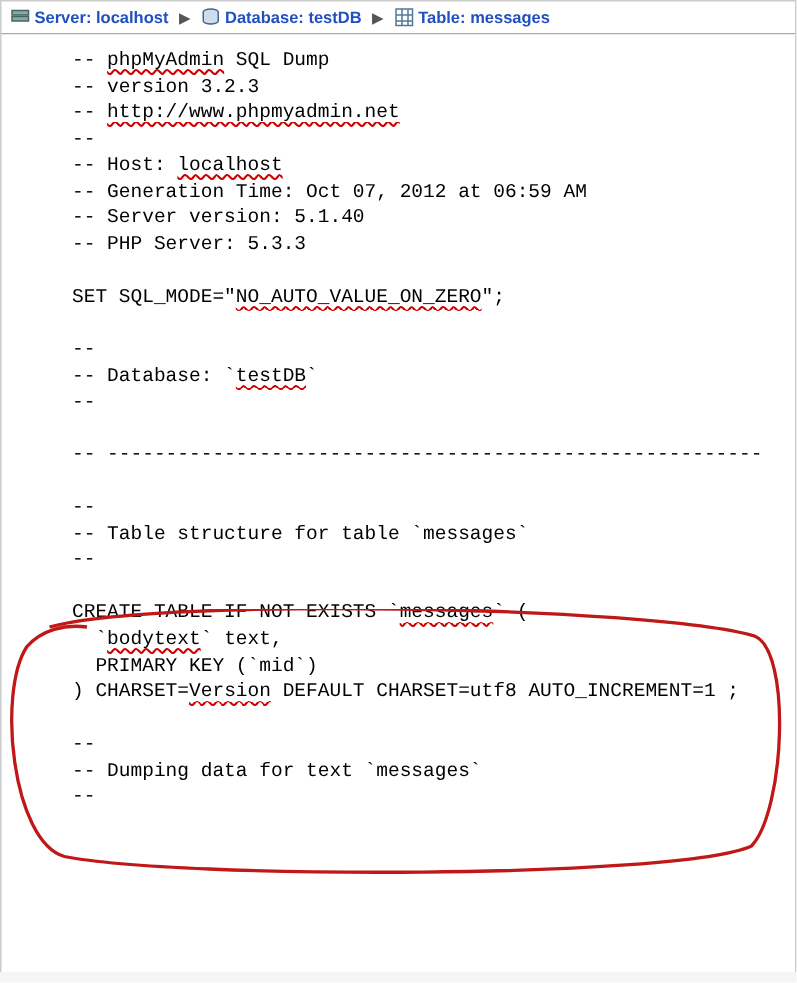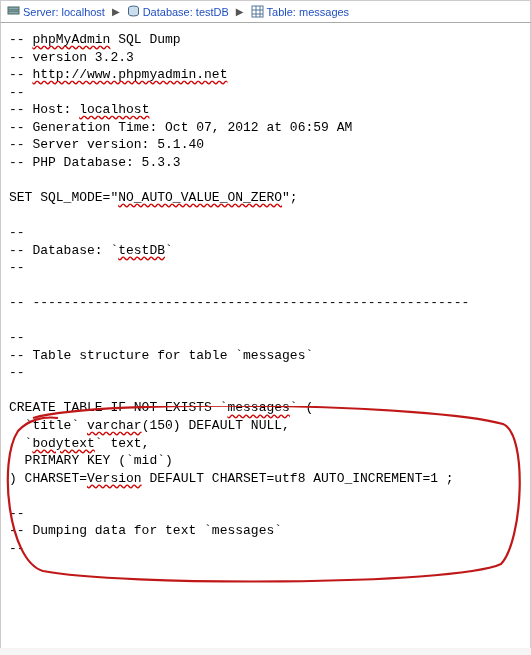--- a/index.html
+++ b/index.html
@@ -16,21 +16,21 @@
     border: 1px solid #ccc;
     border-bottom: 1px solid #aaa;
     padding: 4px 6px;
     display: flex;
     align-items: center;
     gap: 3px;
   }
   .breadcrumb a {
     color: #2050c0;
     text-decoration: none;
-    font-weight: normal;
+    font-weight: bold;
   }
   .breadcrumb .sep {
     color: #555;
     padding: 0 4px;
     font-size: 10px;
   }
   .icon {
     display: inline-block;
     width: 13px;
     height: 13px;
@@ -42,21 +42,21 @@
     border-right: 1px solid #ccc;
     padding: 8px 8px 8px 8px;
     font-family: "Courier New", monospace;
     font-size: 13px;
     line-height: 1.35;
     color: #000;
     position: relative;
     height: calc(655px - 30px);
     box-sizing: border-box;
   }
-  .line { white-space: pre; }
+  .line { white-space: pre; margin-left: 39px; }
   .sq-red {
     text-decoration: underline wavy #d00000;
     text-underline-offset: 2px;
   }
   .circle-annot {
     position: absolute;
     left: 2px;
     top: 383px;
     width: 520px;
     height: 182px;
@@ -96,36 +96,35 @@
 </div>
 
 <div class="content">
 <div class="line"><span>-- </span><span class="sq-red">phpMyAdmin</span><span> SQL Dump</span></div>
 <div class="line">-- version 3.2.3</div>
 <div class="line"><span>-- </span><span class="sq-red">http://www.phpmyadmin.net</span></div>
 <div class="line">--</div>
 <div class="line"><span>-- Host: </span><span class="sq-red">localhost</span></div>
 <div class="line">-- Generation Time: Oct 07, 2012 at 06:59 AM</div>
 <div class="line">-- Server version: 5.1.40</div>
-<div class="line">-- PHP Database: 5.3.3</div>
+<div class="line">-- PHP Server: 5.3.3</div>
 <div class="line">&nbsp;</div>
 <div class="line"><span>SET SQL_MODE="</span><span class="sq-red">NO_AUTO_VALUE_ON_ZERO</span><span>";</span></div>
 <div class="line">&nbsp;</div>
 <div class="line">--</div>
 <div class="line"><span>-- Database: `</span><span class="sq-red">testDB</span><span>`</span></div>
 <div class="line">--</div>
 <div class="line">&nbsp;</div>
 <div class="line">-- --------------------------------------------------------</div>
 <div class="line">&nbsp;</div>
 <div class="line">--</div>
 <div class="line">-- Table structure for table `messages`</div>
 <div class="line">--</div>
 <div class="line">&nbsp;</div>
 <div class="line"><span>CREATE TABLE IF NOT EXISTS `</span><span class="sq-red">messages</span><span>` (</span></div>
-<div class="line"><span>  `title` </span><span class="sq-red">varchar</span><span>(150) DEFAULT NULL,</span></div>
 <div class="line"><span>  `</span><span class="sq-red">bodytext</span><span>` text,</span></div>
 <div class="line">  PRIMARY KEY (`mid`)</div>
 <div class="line"><span>) CHARSET=</span><span class="sq-red">Version</span><span> DEFAULT CHARSET=utf8 AUTO_INCREMENT=1 ;</span></div>
 <div class="line">&nbsp;</div>
 <div class="line">--</div>
 <div class="line">-- Dumping data for text `messages`</div>
 <div class="line">--</div>
 
 <svg class="circle-annot" viewBox="0 0 520 182">
   <path d="M 30 12 C 100 -8, 430 -2, 500 18 C 525 28, 520 135, 498 158 C 450 180, 115 180, 40 165 C 5 155, -5 55, 15 25 C 25 14, 40 10, 55 12" fill="none" stroke="#c01818" stroke-width="2.2"></path>

